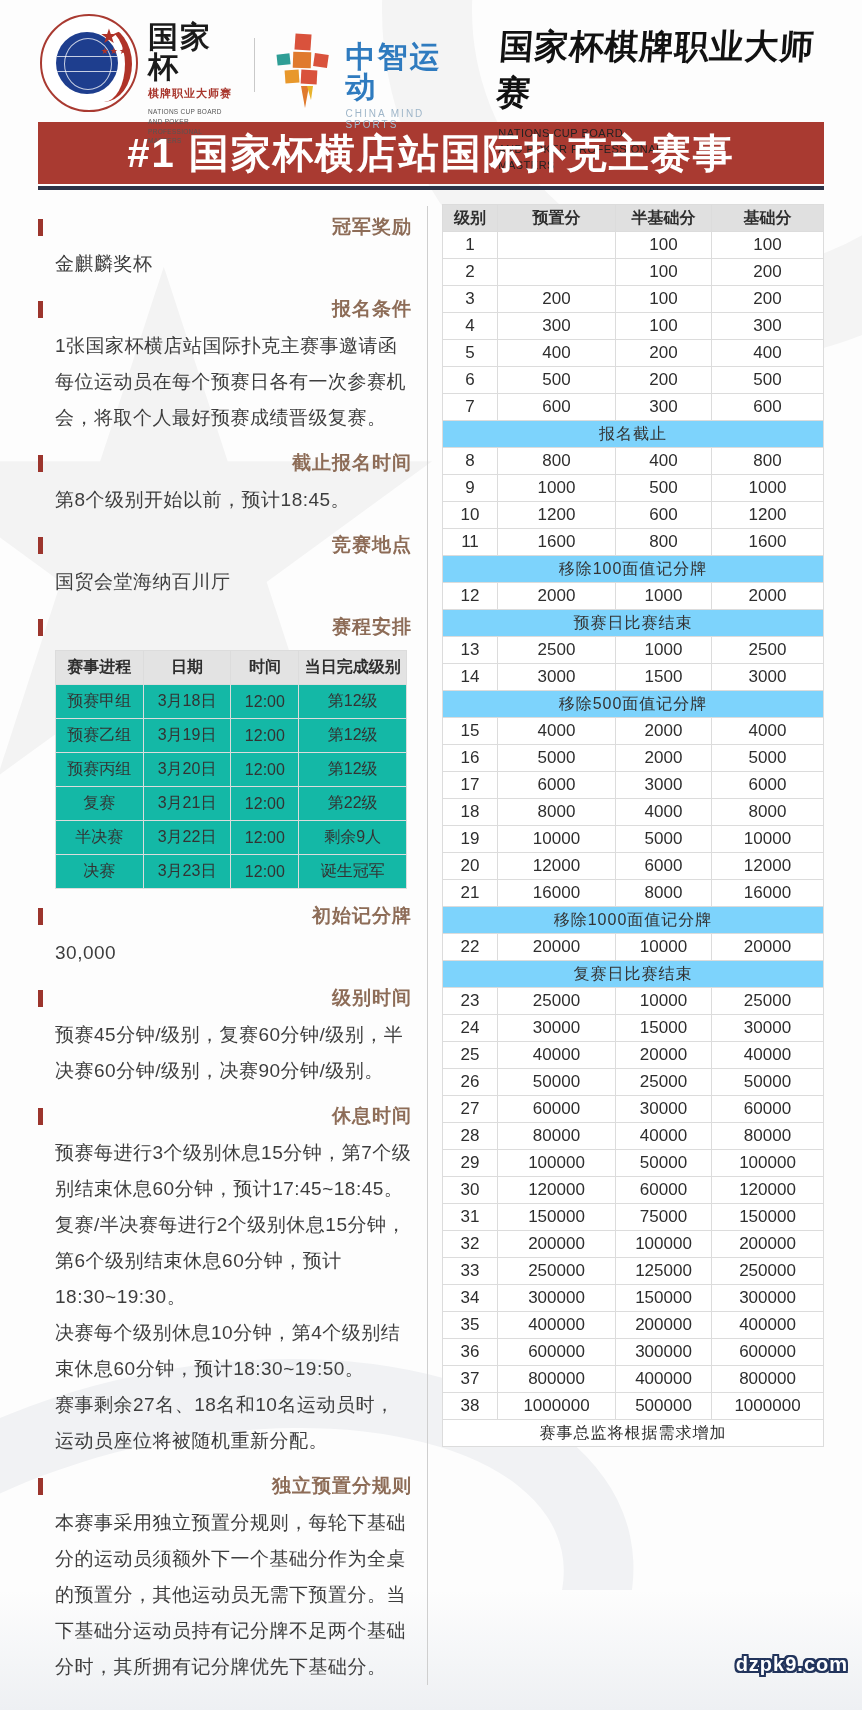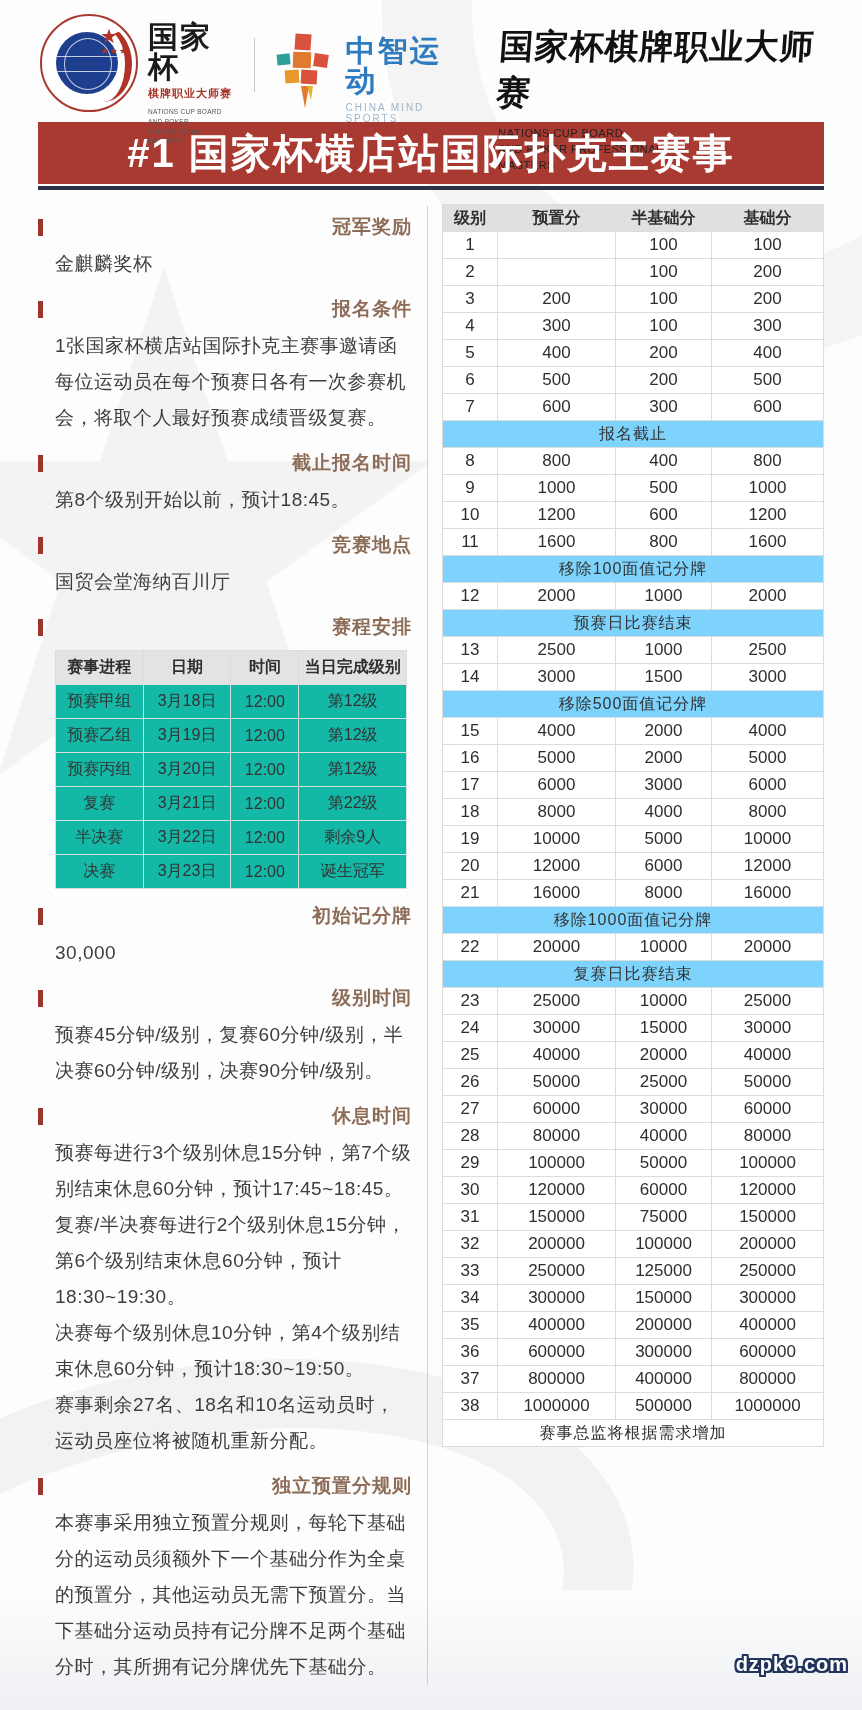--- a/index.html
+++ b/index.html
@@ -39,21 +39,21 @@
   .brand-cn { font-family:"Liberation Serif", serif; font-weight:bold; font-size:30px; color:#1a1a1a;
               letter-spacing:2px; line-height:1; }
   .brand-sub { font-family:"Liberation Serif", serif; font-weight:bold; font-size:11px; color:#a8352c;
                margin-top:4px; letter-spacing:1px; }
   .brand-en { font-size:6.5px; color:#555; margin-top:6px; line-height:1.5; letter-spacing:.3px; }
 
   .vbar { width:2px; height:54px; background:#c9c9c9; margin:24px 16px 0 14px; }
 
   .mid-logo { display:flex; align-items:flex-start; margin-top:18px; }
   .mosaic { width:64px; height:78px; position:relative; flex:0 0 auto; }
-  .mid-text { margin-left:10px; margin-top:4px; }
+  .mid-text { margin-left:10px; margin-top:10px; }
   .mid-cn { font-size:30px; font-weight:bold; color:#2f7bbf; letter-spacing:2px; line-height:1; }
   .mid-en { font-size:10px; color:#9fb6c9; letter-spacing:2px; margin-top:6px; }
 
   .right-title { margin-left:26px; margin-top:10px; }
   .rt-cn { font-family:"Liberation Serif", serif; font-weight:bold; font-size:34px; color:#111;
            letter-spacing:1px; transform:skewX(-4deg); }
   .rt-en { font-size:11px; color:#222; margin-top:10px; line-height:1.45; letter-spacing:.5px; }
 
   
   .banner { margin:4px 38px 0 38px; background:#a93a31; height:62px;

